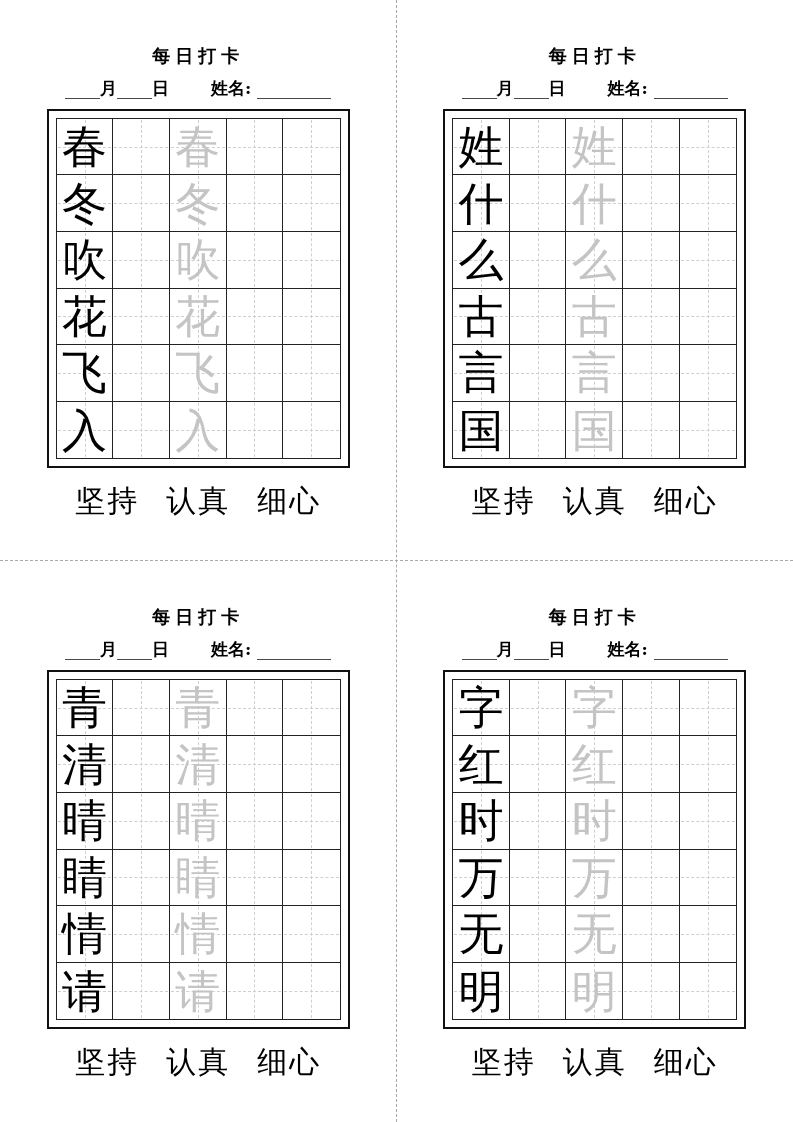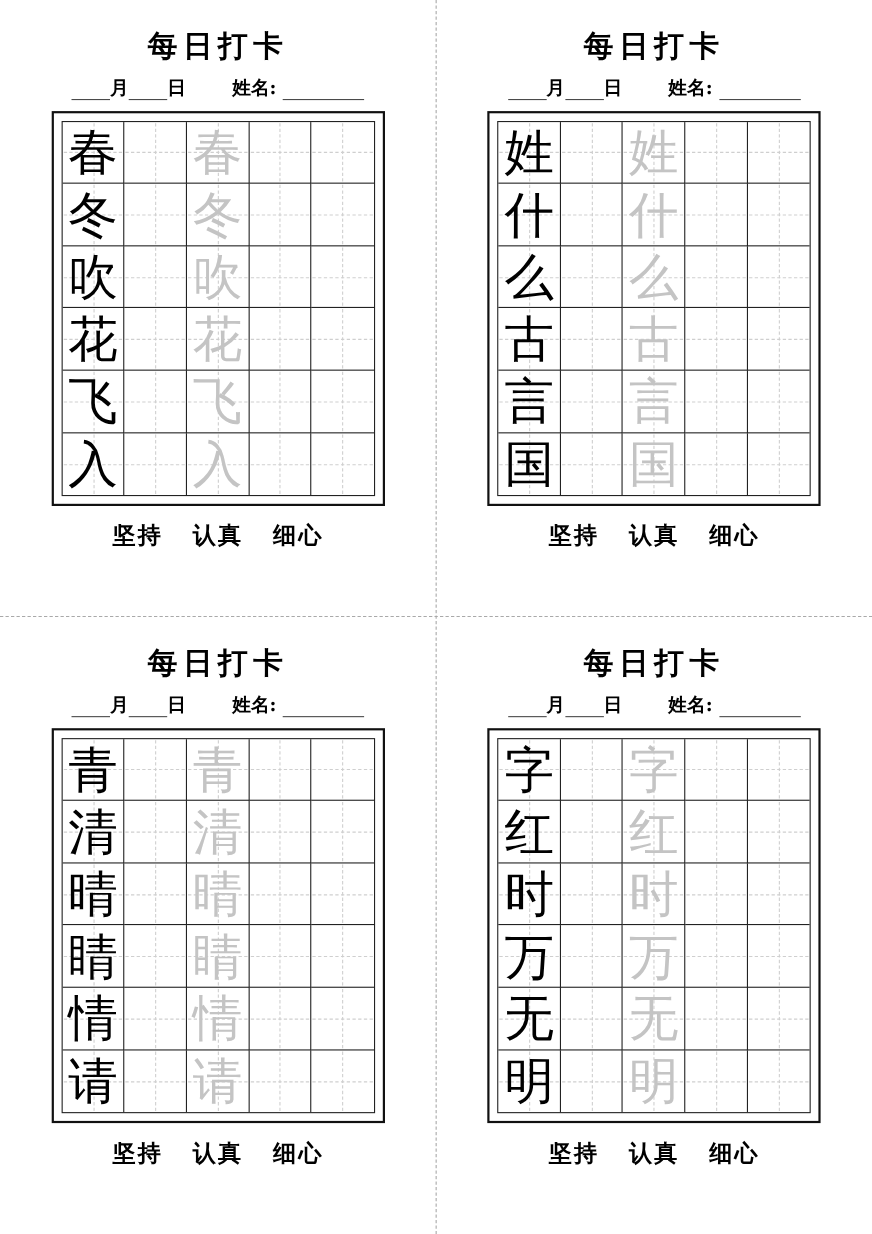--- a/index.html
+++ b/index.html
@@ -22,22 +22,22 @@
   .sheet {
     display: grid;
     grid-template-columns: 396.5px 396.5px;
     grid-template-rows: 561px 561px;
   }
   .card {
     display: flex; flex-direction: column; align-items: center;
     overflow: hidden;
   }
   .card-title {
-    margin: 28px 0 0 0;
-    font-size: 27px; font-weight: bold; letter-spacing: 5px;
+    margin: 46px 0 0 0;
+    font-size: 18px; font-weight: bold; letter-spacing: 5px;
     line-height: 1.1; white-space: nowrap;
   }
   .date-line {
     margin-top: 9px; height: 24px;
     font-size: 17px; font-weight: bold;
     display: flex; align-items: flex-end; white-space: nowrap;
     line-height: 1.2;
   }
   .blank {
     display: inline-block; width: 35px; height: 19px;
@@ -75,21 +75,21 @@
     border-left: 1px dashed #cfcfcf; z-index: 1;
   }
   .glyph {
     position: relative; z-index: 2;
     font-size: 45px; line-height: 1; font-weight: normal;
   }
   .glyph.ink { color: #000000; }
   .glyph.trace { color: #c4c4c4; }
   .card-footer {
     margin-top: 13px;
-    font-size: 21px; font-weight: bold;
+    font-size: 30px; font-weight: normal;
     display: flex; gap: 27px; letter-spacing: 2px; white-space: nowrap;
   }
 </style>
 </head>
 <body>
 
 <div class="cut-line-v"></div>
 <div class="cut-line-h"></div>
 <div class="sheet" id="sheet">
     <section class="card">

